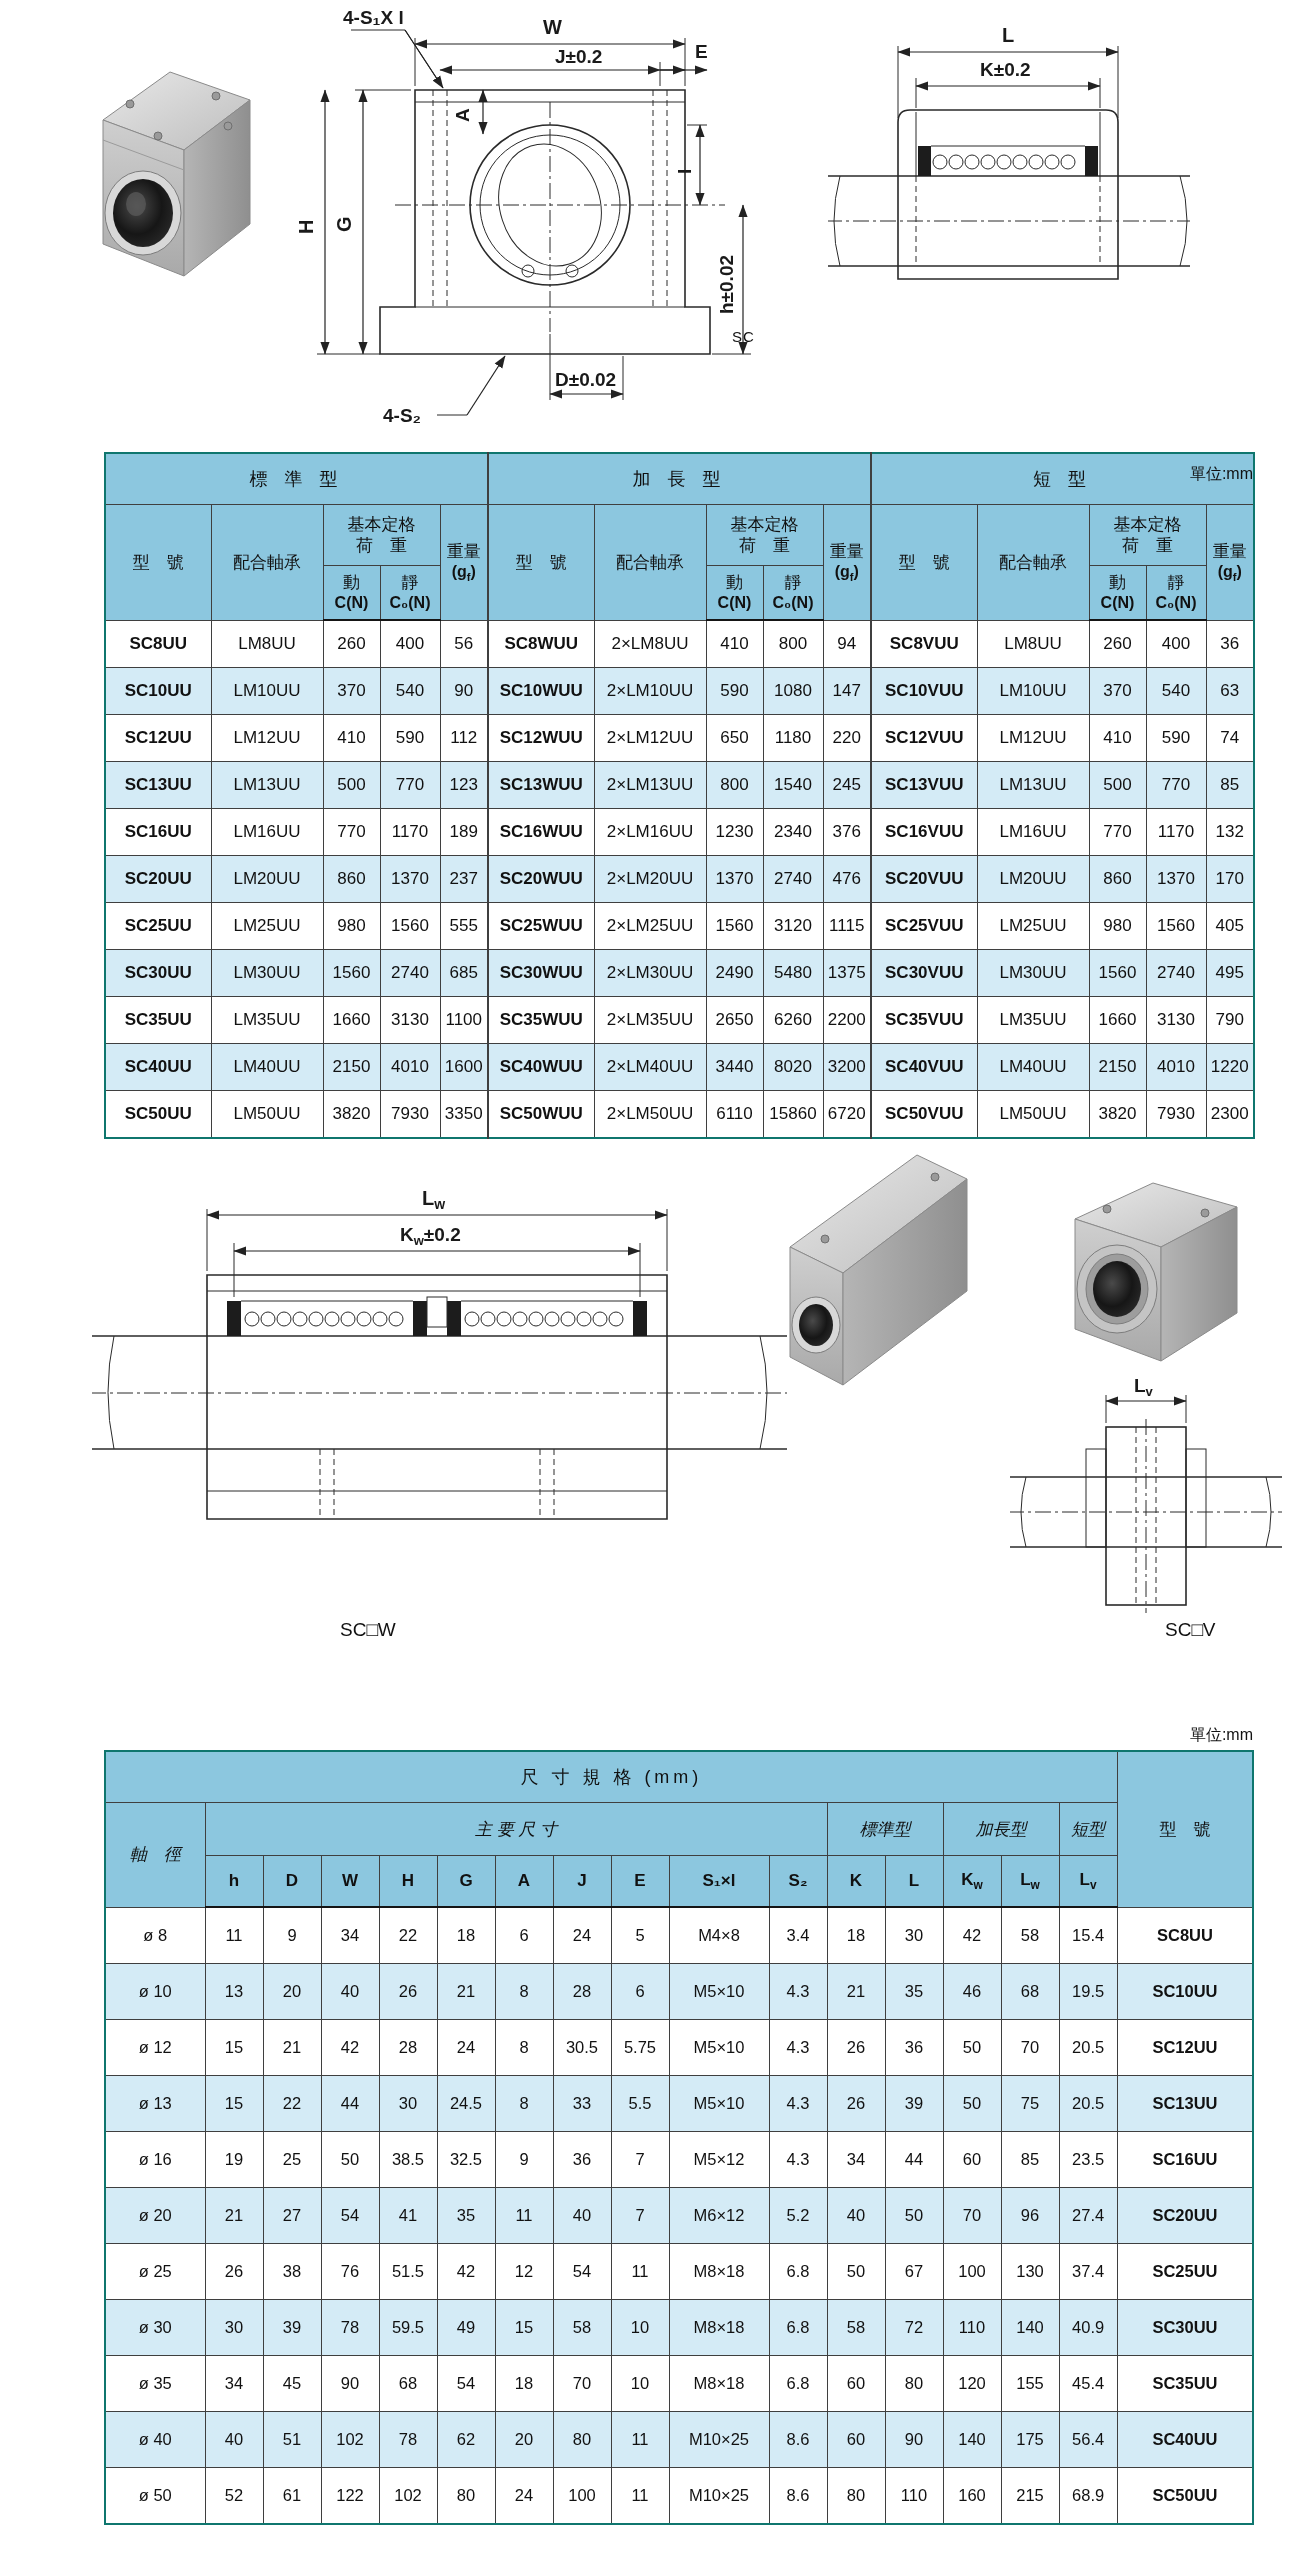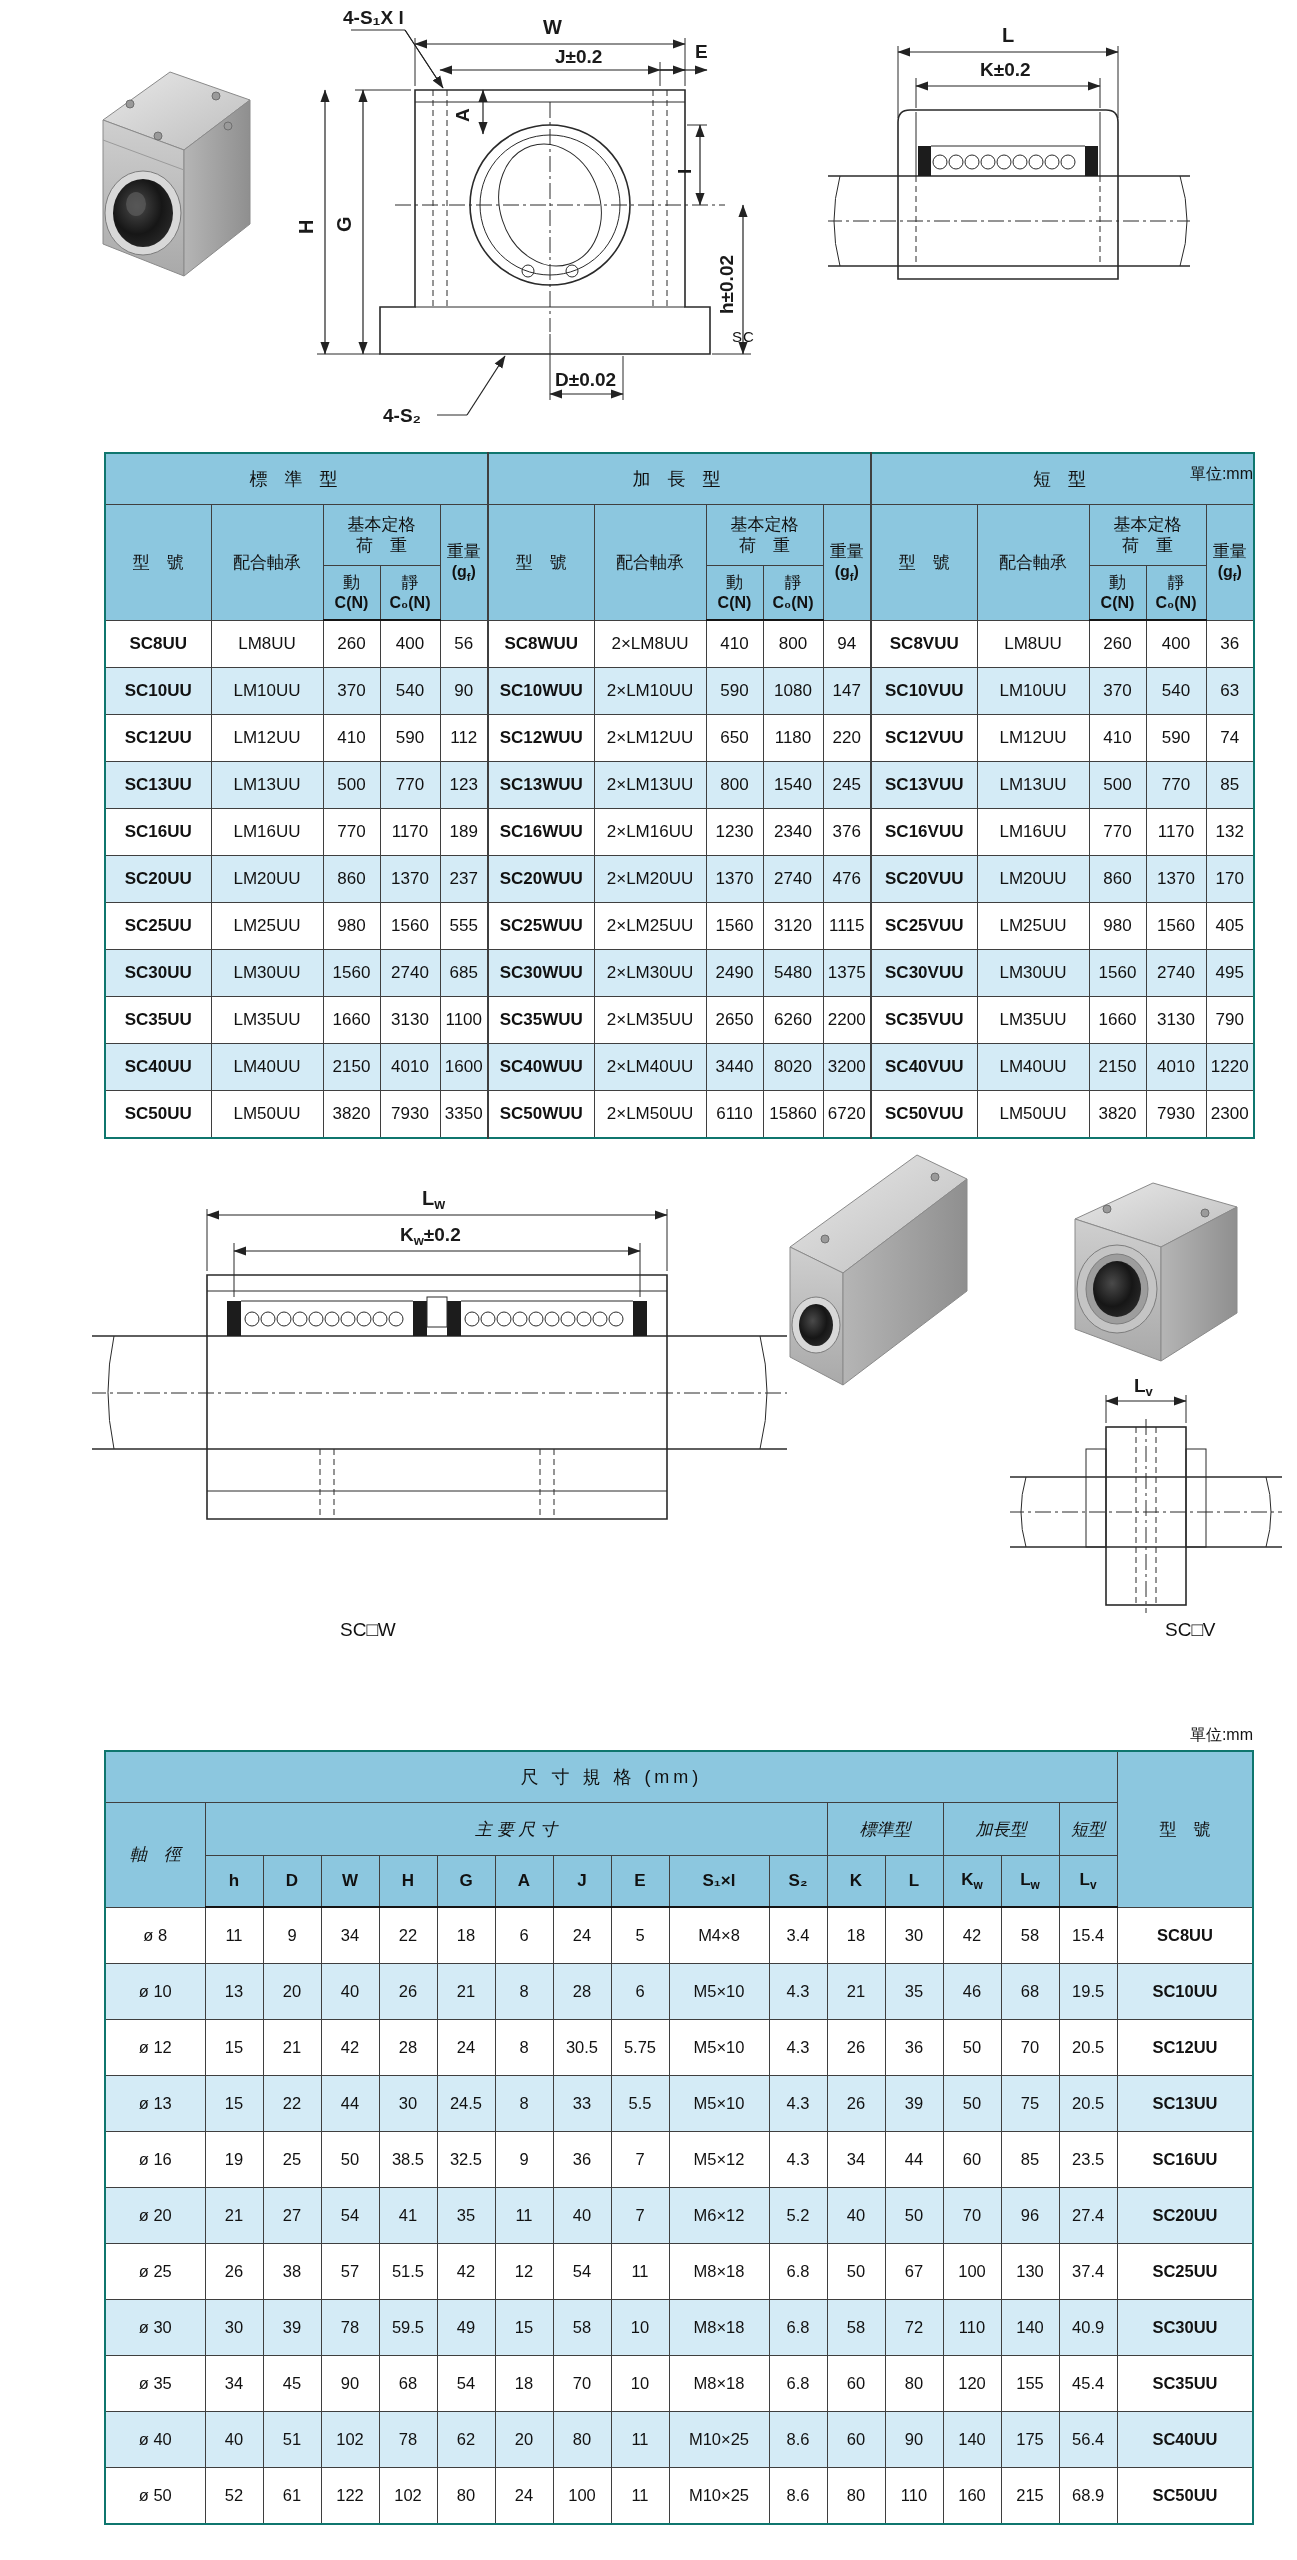--- a/index.html
+++ b/index.html
@@ -766,21 +766,21 @@
           <td>50</td>
           <td>70</td>
           <td>96</td>
           <td>27.4</td>
           <td class="bold">SC20UU</td>
         </tr>
         <tr>
           <td>ø 25</td>
           <td>26</td>
           <td>38</td>
-          <td>57</td>
+          <td>76</td>
           <td>51.5</td>
           <td>42</td>
           <td>12</td>
           <td>54</td>
           <td>11</td>
           <td>M8×18</td>
           <td>6.8</td>
           <td>50</td>
           <td>67</td>
           <td>100</td>

